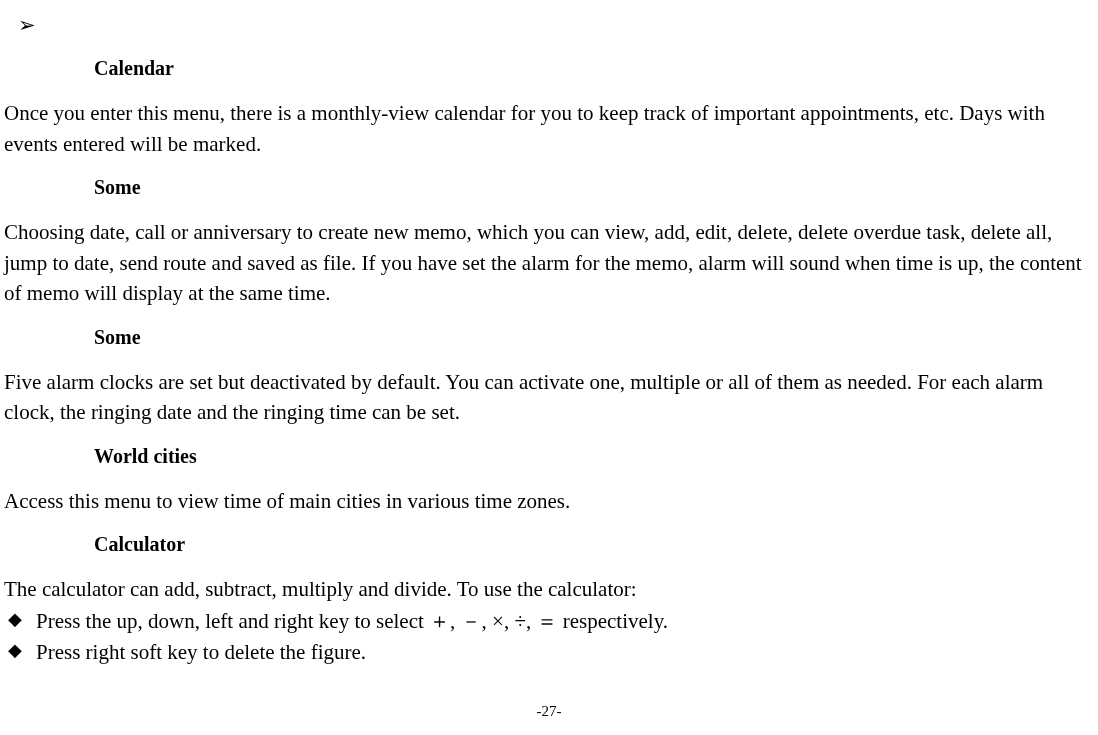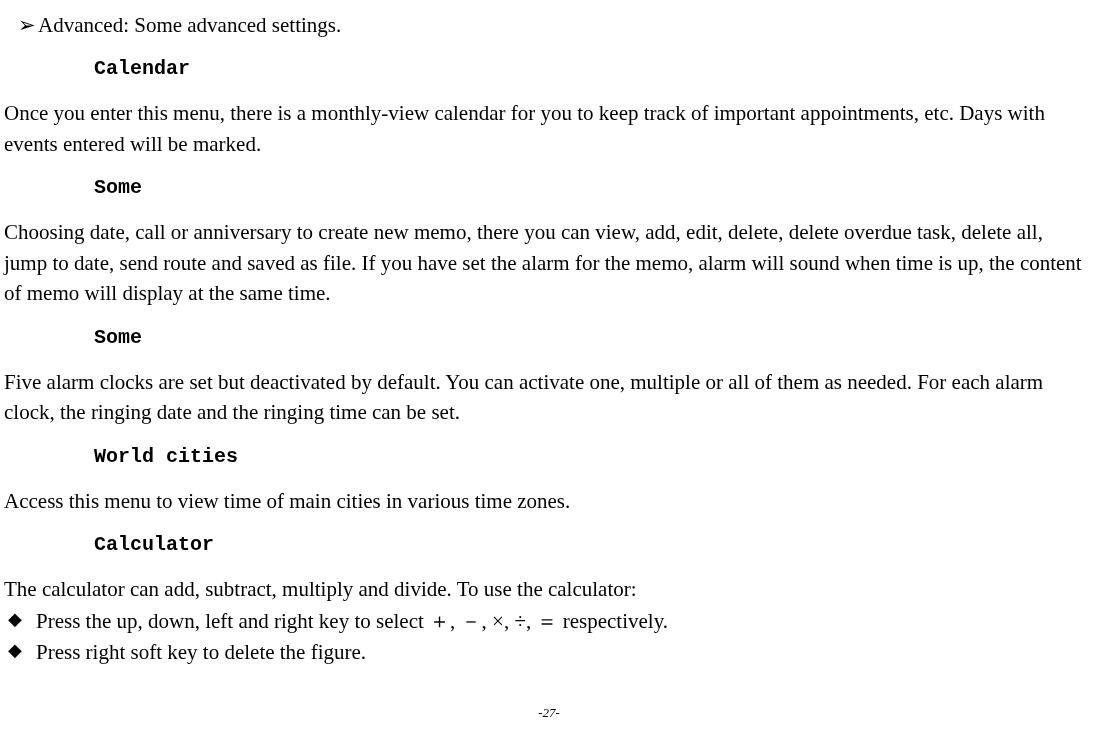--- a/index.html
+++ b/index.html
@@ -35,54 +35,52 @@
       gap: 10px;
       padding-left: 4px;
     }
     .diamond-marker {
       flex-shrink: 0;
       display: inline-block;
       width: 18px;
       font-size: 18px;
     }
     .heading {
-      font-family: Liberation Mono, monospace;
+      font-family: Liberation Serif, serif;
       font-weight: bold;
       font-size: 20px;
       padding-left: 90px;
       margin-top: 14px;
       margin-bottom: 10px;
     }
     .paragraph {
       margin-top: 15px;
       margin-bottom: 2px;
     }
     .page-number {
       position: absolute;
       bottom: 12px;
       left: 0;
       width: 100%;
       text-align: center;
-      font-size: 13px;
-      font-style: italic;
+      font-size: 15px;
     }
   </style>
 </head>
 <body>
 
 <div class="bullet-line">
   <span class="bullet-marker">➢</span>
-  <span>Advanced: Some advanced settings.</span>
 </div>
 
 <div class="heading">Calendar</div>
 <div class="paragraph">Once you enter this menu, there is a monthly-view calendar for you to keep track of important appointments, etc. Days with events entered will be marked.</div>
 
 <div class="heading">Some</div>
-<div class="paragraph">Choosing date, call or anniversary to create new memo, there you can view, add, edit, delete, delete overdue task, delete all, jump to date, send route and saved as file. If you have set the alarm for the memo, alarm will sound when time is up, the content of memo will display at the same time.</div>
+<div class="paragraph">Choosing date, call or anniversary to create new memo, which you can view, add, edit, delete, delete overdue task, delete all, jump to date, send route and saved as file. If you have set the alarm for the memo, alarm will sound when time is up, the content of memo will display at the same time.</div>
 
 <div class="heading">Some</div>
 <div class="paragraph">Five alarm clocks are set but deactivated by default. You can activate one, multiple or all of them as needed. For each alarm clock, the ringing date and the ringing time can be set.</div>
 
 <div class="heading">World cities</div>
 <div class="paragraph">Access this menu to view time of main cities in various time zones.</div>
 
 <div class="heading">Calculator</div>
 <div class="paragraph">The calculator can add, subtract, multiply and divide. To use the calculator:</div>
 

